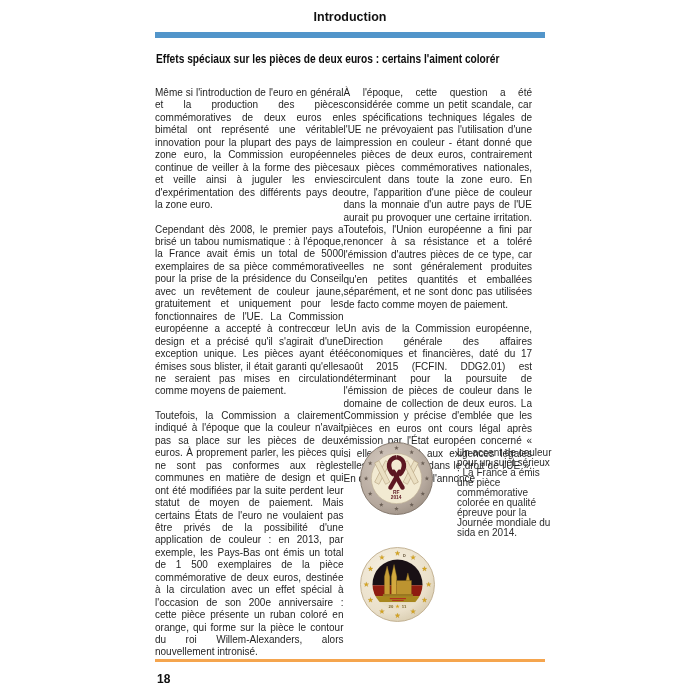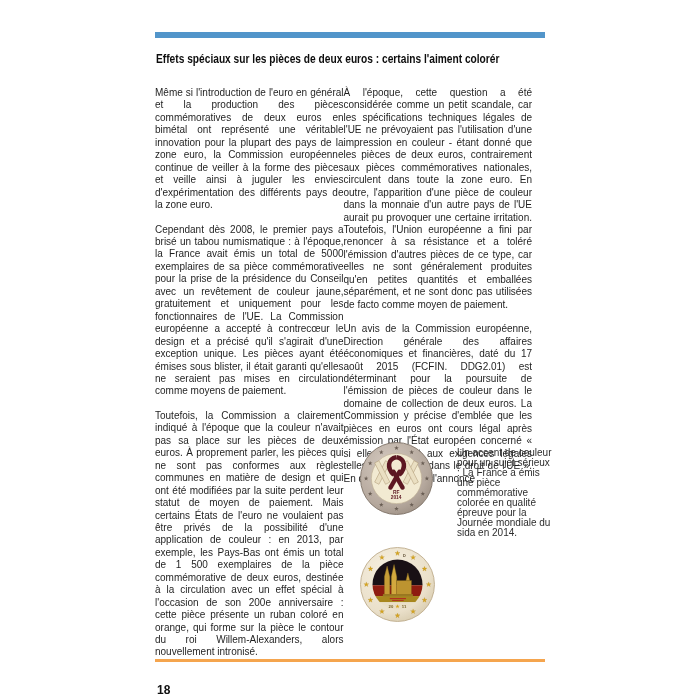--- a/index.html
+++ b/index.html
@@ -52,29 +52,30 @@
     color: #2e2e2e;
     text-align: left;
   }
   .rule-bottom {
     position: absolute;
     left: 155px; top: 659px; width: 390px; height: 2.5px;
   }
   .page-number {
     position: absolute;
     left: 157px; top: 672px;
-    font-size: 12px; font-weight: bold; color: #111; margin-top: 11px;
+    font-size: 12px; font-weight: bold; color: #111;
   }
   svg { display: block; }
 </style>
 </head>
 <body>
 
 <div class="page">
 
+  <div class="running-head">Introduction</div>
   <div class="rule-top" style="background: rgb(82, 149, 202);"></div>
   <div class="article-title">Effets spéciaux sur les pièces de deux euros : certains l'aiment colorér</div>
 
   <div class="columns">
     <div class="col">
       <p>Même si l'introduction de l'euro en général et la production des pièces commémoratives de deux euros en bimétal ont représenté une véritable innovation pour la plupart des pays de la zone euro, la Commission européenne continue de veiller à la forme des pièces et veille ainsi à juguler les envies d'expérimentation des différents pays de la zone euro.</p>
       <p>Cependant dès 2008, le premier pays a brisé un tabou numismatique : à l'époque, la France avait émis un total de 5000 exemplaires de sa pièce commémorative pour la prise de la présidence du Conseil avec un revêtement de couleur jaune, gratuitement et uniquement pour les fonctionnaires de l'UE. La Commission européenne a accepté à contrecœur le design et a précisé qu'il s'agirait d'une exception unique. Les pièces ayant été émises sous blister, il était garanti qu'elles ne seraient pas mises en circulation comme moyens de paiement.</p>
       <p>Toutefois, la Commission a clairement indiqué à l'époque que la couleur n'avait pas sa place sur les pièces de deux euros. À proprement parler, les pièces qui ne sont pas conformes aux règles communes en matière de design et qui ont été modifiées par la suite perdent leur statut de moyen de paiement. Mais certains États de l'euro ne voulaient pas être privés de la possibilité d'une application de couleur : en 2013, par exemple, les Pays-Bas ont émis un total de 1 500 exemplaires de la pièce commémorative de deux euros, destinée à la circulation avec un effet spécial à l'occasion de son 200e anniversaire : cette pièce présente un ruban coloré en orange, qui forme sur la pièce le contour du roi Willem-Alexanders, alors nouvellement intronisé.</p>
     </div>
     <div class="col">

